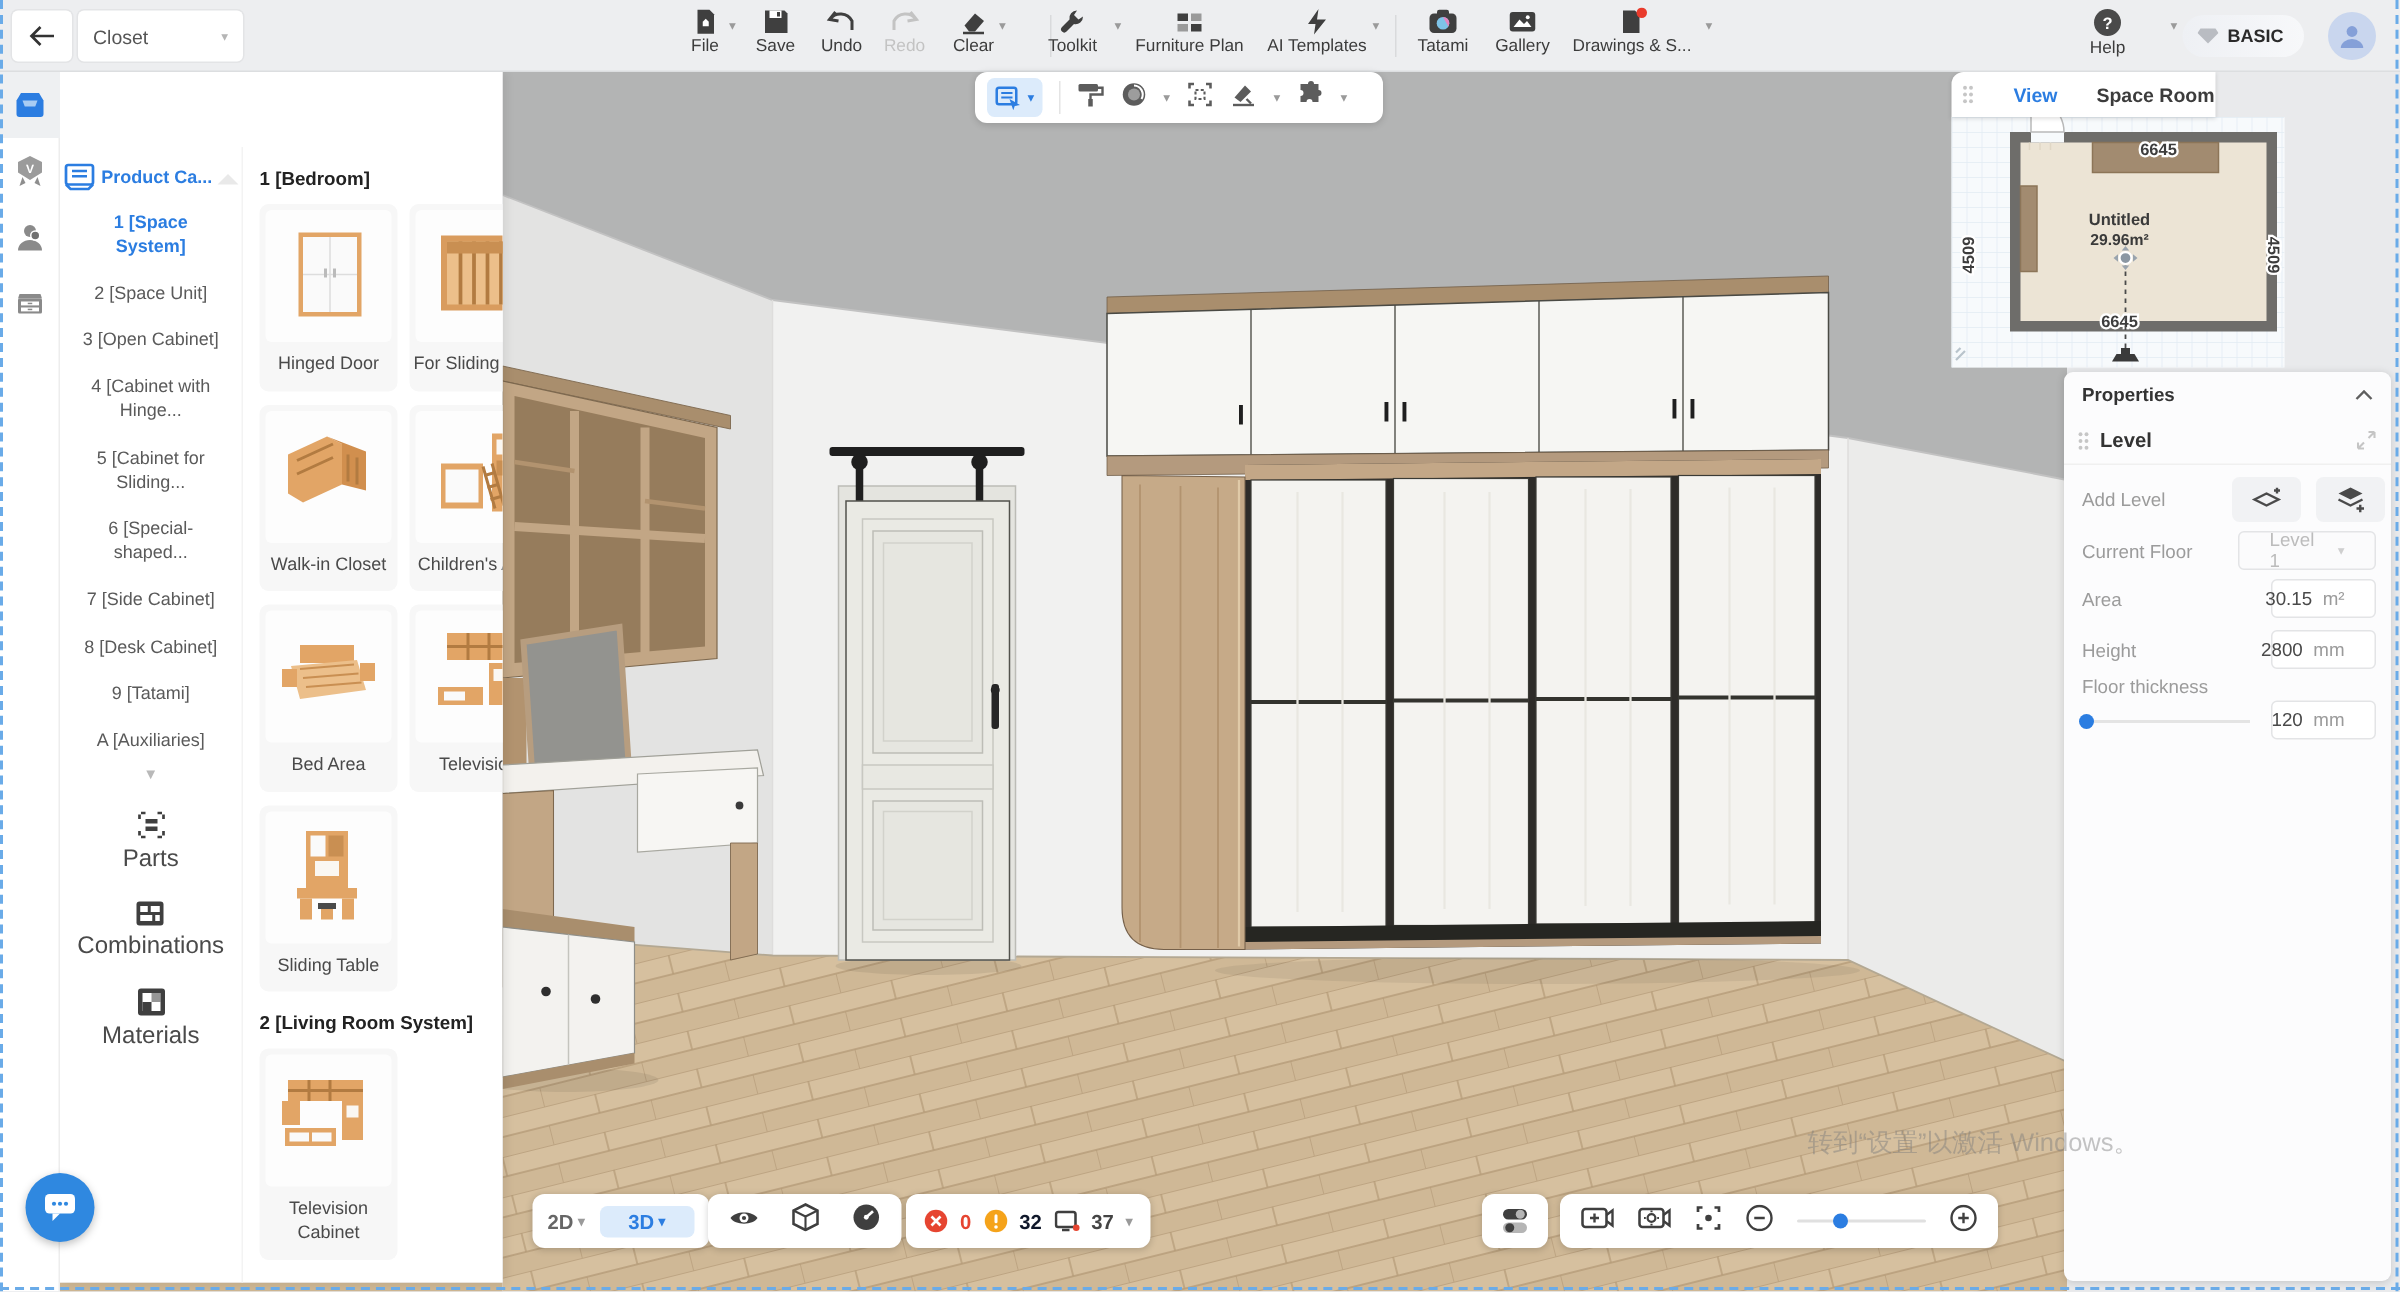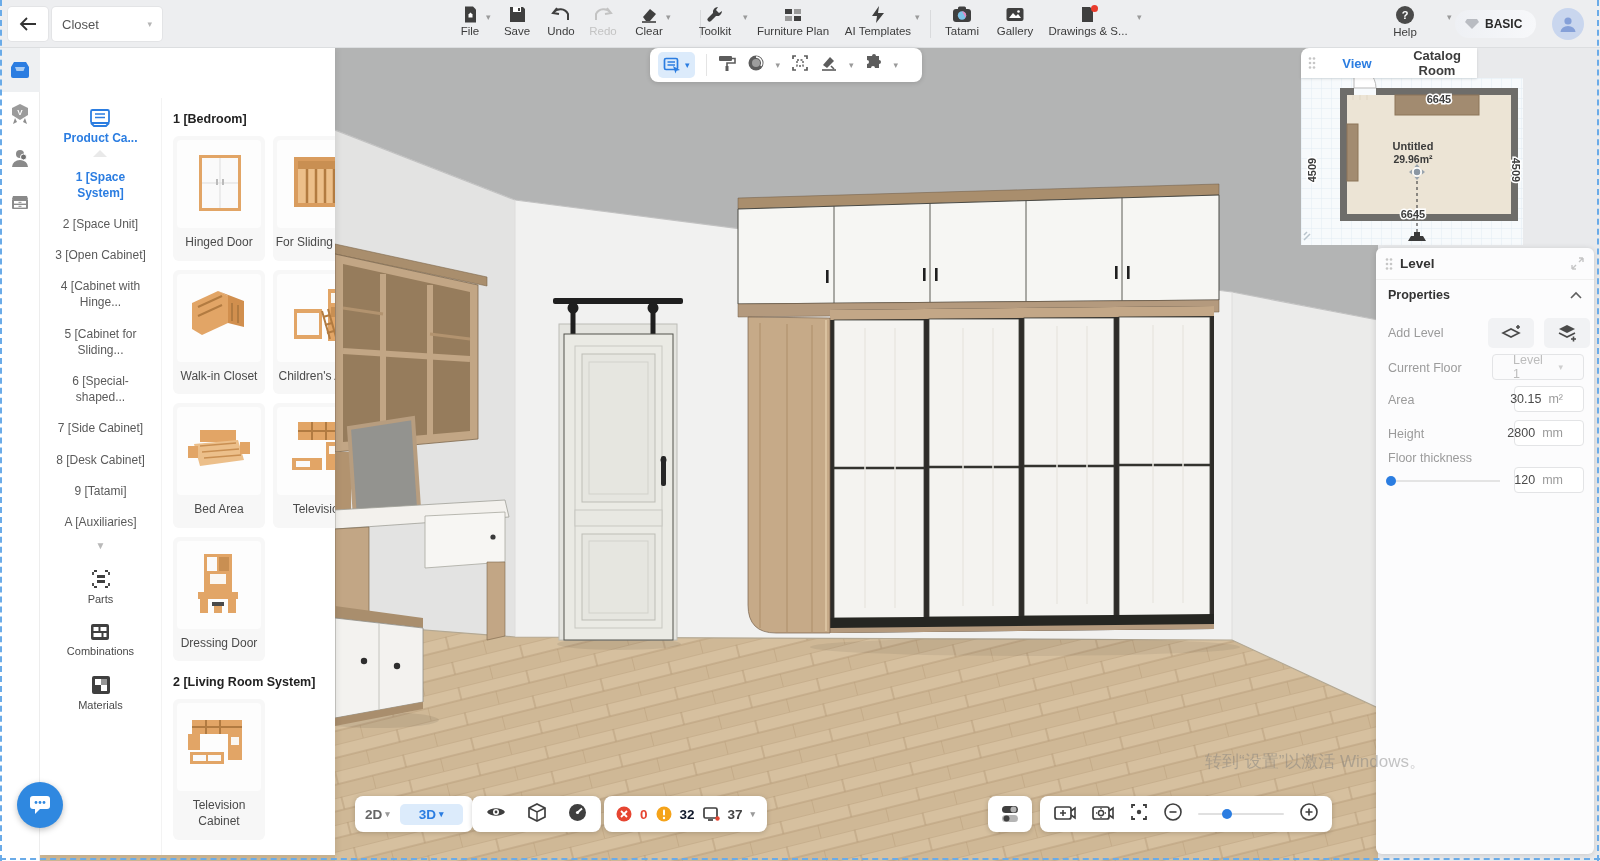--- a/index.html
+++ b/index.html
@@ -25,26 +25,26 @@
   .rail-ic.active { background:#eef0f2; }
   #chat-fab { position:absolute; left:17px; top:782px; width:46px; height:46px; border-radius:50%; background:#2f88e0; z-index:8; display:flex; align-items:center; justify-content:center; box-shadow:0 2px 6px rgba(0,0,0,.25); }
 
   
   #catalog { position:absolute; left:40px; top:48px; width:295px; height:807px; background:#fff; z-index:4; box-shadow:2px 0 6px rgba(0,0,0,.08); }
   #cat-head { position:absolute; left:0; top:0; width:100%; height:50px; border-bottom:1px solid #f0f0f0; display:flex; align-items:center; padding:0 12px; }
   #cat-title { font-size:15px; font-weight:bold; color:#222; }
   #cat-head .hic { margin-left:14px; }
   #cat-head .sp { flex:1; }
   #cat-col { position:absolute; left:0; top:50px; width:122px; height:757px; display:flex; flex-direction:column; align-items:center; padding-top:10px; border-right:1px solid #f3f3f3; }
-  #prodcat-tab { display:flex; flex-direction:column; align-items:center; gap:3px; color:#2b7de1; font-size:12px; font-weight:bold; margin-bottom:4px; }
+  #prodcat-tab { display:flex; align-items:center; gap:3px; color:#2b7de1; font-size:12px; font-weight:bold; margin-bottom:4px; }
   #prodcat-tab .notch { width:0; height:0; border-left:7px solid transparent; border-right:7px solid transparent; border-bottom:7px solid #e9e9e9; margin-top:2px; }
   .cat { width:92px; text-align:center; font-size:12px; color:#5a5a5a; margin:7.5px 0; line-height:1.35; cursor:pointer; }
   .cat.active { color:#2b7de1; font-weight:bold; }
   #cat-more { color:#b9b9b9; font-size:10px; margin-top:2px; }
-  .cat-tool { display:flex; flex-direction:column; align-items:center; gap:4px; font-size:11px; color:#4a4a4a; margin-top:18px; }
+  .cat-tool { display:flex; flex-direction:column; align-items:center; gap:4px; font-size:16px; color:#4a4a4a; margin-top:18px; }
   #cat-grid { position:absolute; left:122px; top:50px; width:173px; height:757px; padding:12px 10px 0 11px; overflow:hidden; }
   .sec-title { font-size:12.5px; font-weight:bold; color:#222; margin:2px 0 10px; }
   .prow { display:grid; grid-template-columns:92px 92px; gap:9px 8px; margin-bottom:14px; }
   .tile { background:#f7f7f7; border-radius:6px; padding:4px 2px 10px; display:flex; flex-direction:column; align-items:center; cursor:pointer; }
   .timg { width:84px; height:88px; background:#fdfdfd; border-radius:4px; display:flex; align-items:center; justify-content:center; }
   .tlabel { font-size:12px; color:#4a4a4a; text-align:center; line-height:1.3; margin-top:7px; min-height:15px; }
 
   
   #canvas { position:absolute; left:335px; top:48px; width:1043px; height:813px; z-index:1; }
   #floor-strip { position:absolute; left:40px; top:855px; width:295px; height:6px; background:#cdb693; z-index:3; }
@@ -508,21 +508,21 @@
                 <rect x="23" y="7" width="10" height="14" fill="#fafafa"></rect>
                 <rect x="35" y="7" width="10" height="14" fill="#c98f52"></rect>
                 <rect x="26" y="24" width="16" height="10" fill="#faf7f2"></rect>
                 <rect x="14" y="42" width="40" height="7" fill="#e2a566"></rect>
                 <rect x="16" y="49" width="8" height="14" fill="#e2a566"></rect>
                 <rect x="44" y="49" width="8" height="14" fill="#e2a566"></rect>
                 <rect x="28" y="52" width="12" height="4" fill="#4a4a4a"></rect>
                 <rect x="30" y="56" width="8" height="7" fill="#e2a566"></rect>
               </svg>
             </div>
-          <div class="tlabel">Dressing Door</div>
+          <div class="tlabel">Sliding Table</div>
         </div>
       </div>
       <div class="sec-title">2 [Living Room System]</div>
       <div class="prow">
         <div class="tile">
           <div class="timg">
               <svg width="70" height="70" viewBox="0 0 70 70">
                 <rect x="8" y="8" width="50" height="14" fill="#e2a566"></rect>
                 <path d="M22 8 V22 M36 8 V22 M8 15 H58" stroke="#b27b41" stroke-width="2"></path>
                 <rect x="44" y="22" width="14" height="26" fill="#e2a566"></rect>
@@ -665,21 +665,21 @@
           <g fill="#c6c6c6">
             <circle cx="3" cy="2.5" r="1.3"></circle>
             <circle cx="7" cy="2.5" r="1.3"></circle>
             <circle cx="3" cy="7" r="1.3"></circle>
             <circle cx="7" cy="7" r="1.3"></circle>
             <circle cx="3" cy="11.5" r="1.3"></circle>
             <circle cx="7" cy="11.5" r="1.3"></circle>
           </g>
         </svg>
       <span class="mm-tab active">View</span>
-      <span class="mm-tab">Catalog Room</span>
+      <span class="mm-tab">Space Room</span>
     </div>
     <svg id="mm-map" width="222" height="167" viewBox="0 0 222 167">
       <defs>
         <pattern id="mmgrid" width="10" height="10" patternUnits="userSpaceOnUse">
           <path d="M10 0 H0 V10" fill="none" stroke="#e2ecf3" stroke-width="1"></path>
         </pattern>
       </defs>
       <rect width="222" height="167" fill="#f7fafc"></rect>
       <rect width="222" height="167" fill="url(#mmgrid)"></rect>
       <rect x="39" y="10" width="178" height="133" fill="#6e6d6a"></rect>
@@ -702,45 +702,45 @@
         <circle cx="116" cy="94" r="4" fill="#8b97a3" stroke="#fff" stroke-width="1.5"></circle>
         <path d="M116 86 l-2.5 3 h5 Z M116 102 l-2.5 -3 h5 Z M108 94 l3 -2.5 v5 Z M124 94 l-3 -2.5 v5 Z" fill="#9aa4ae"></path>
         <path d="M110 158 h12 l3 5 h-18 Z" fill="#3a3a3a"></path>
         <rect x="113" y="154" width="6" height="4" fill="#3a3a3a"></rect>
       </g>
       <path d="M3 162 L9 156 M3 157 L6 154" stroke="#b9c4cc" stroke-width="1.5"></path>
     </svg>
   </section>
 
   <section id="level">
+    <div id="prop-row">
+      <span id="prop-label">Properties</span>
+      <span class="sp"></span>
+      <svg width="12" height="8" viewBox="0 0 12 8">
+          <path d="M1 7 L6 2 L11 7" stroke="#5f5f5f" stroke-width="1.6" fill="none"></path>
+        </svg>
+    </div>
     <div id="lvl-head">
       <svg width="10" height="14" viewBox="0 0 10 14">
           <g fill="#c6c6c6">
             <circle cx="3" cy="2.5" r="1.3"></circle>
             <circle cx="7" cy="2.5" r="1.3"></circle>
             <circle cx="3" cy="7" r="1.3"></circle>
             <circle cx="7" cy="7" r="1.3"></circle>
             <circle cx="3" cy="11.5" r="1.3"></circle>
             <circle cx="7" cy="11.5" r="1.3"></circle>
           </g>
         </svg>
       <span id="lvl-title">Level</span>
       <span class="sp"></span>
       <svg width="13" height="13" viewBox="0 0 13 13">
           <path d="M8 5 L12 1 M12 1 h-4 M12 1 v4" stroke="#c5c5c5" stroke-width="1.4" fill="none"></path>
           <path d="M5 8 L1 12 M1 12 h4 M1 12 v-4" stroke="#c5c5c5" stroke-width="1.4" fill="none"></path>
         </svg>
     </div>
-    <div id="prop-row">
-      <span id="prop-label">Properties</span>
-      <span class="sp"></span>
-      <svg width="12" height="8" viewBox="0 0 12 8">
-          <path d="M1 7 L6 2 L11 7" stroke="#5f5f5f" stroke-width="1.6" fill="none"></path>
-        </svg>
-    </div>
     <div class="lvl-row" style="top:78px">Add Level</div>
     <div class="lvl-btn" style="left:112px; top:70px">
         <svg width="20" height="17" viewBox="0 0 20 17">
           <path d="M2 8 L10 4 L18 8 L10 12 Z" fill="none" stroke="#4a4a4a" stroke-width="1.6"></path>
           <path d="M15 2 h4 M17 0 v4" stroke="#4a4a4a" stroke-width="1.6"></path>
         </svg>
       </div>
     <div class="lvl-btn" style="left:168px; top:70px">
         <svg width="20" height="18" viewBox="0 0 20 18">
           <path d="M2 5 L10 1 L18 5 L10 9 Z" fill="#4a4a4a"></path>

